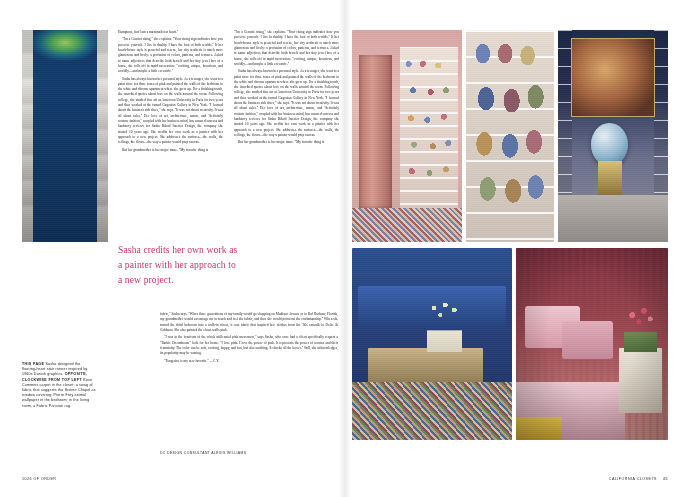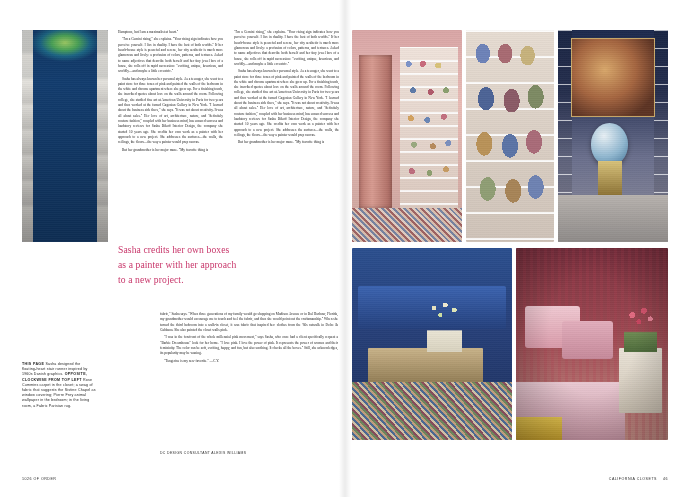--- a/index.html
+++ b/index.html
@@ -360,21 +360,21 @@
       <p>Sasha has always known her personal style. As a teenager, she went to a paint store for three tones of pink and painted the walls of the bedroom in the white and chrome apartment where she grew up. For a finishing touch, she inscribed quotes about love on the walls around the room. Following college, she studied fine art at American University in Paris for two years and then worked at the famed Gagosian Gallery in New York. "I learned about the business side there," she says. "It was not about creativity. It was all about sales." Her love of art, architecture, nature, and "definitely couture fashion," coupled with her business mind, has ensured success and laudatory reviews for Sasha Bikoff Interior Design, the company she started 10 years ago. She credits her own work as a painter with her approach to a new project. She addresses the surfaces—the walls, the ceilings, the floors—the way a painter would prep canvas.</p>
       <p>But her grandmother is her major muse. "My favorite thing is</p>
     </div>
 
     <div class="col col-l2">
       <p class="first">"I'm a Gemini rising," she explains. "Your rising sign indicates how you perceive yourself. I live in duality. I have the best of both worlds." If her beach-house style is peaceful and serene, her city aesthetic is much more glamorous and lively: a profusion of colors, patterns, and textures. Asked to name adjectives that describe both herself and her tiny jewel box of a house, she rolls off in rapid succession: "exciting, unique, luxurious, and worldly—and maybe a little eccentric."</p>
       <p>Sasha has always known her personal style. As a teenager, she went to a paint store for three tones of pink and painted the walls of the bedroom in the white and chrome apartment where she grew up. For a finishing touch, she inscribed quotes about love on the walls around the room. Following college, she studied fine art at American University in Paris for two years and then worked at the famed Gagosian Gallery in New York. "I learned about the business side there," she says. "It was not about creativity. It was all about sales." Her love of art, architecture, nature, and "definitely couture fashion," coupled with her business mind, has ensured success and laudatory reviews for Sasha Bikoff Interior Design, the company she started 10 years ago. She credits her own work as a painter with her approach to a new project. She addresses the surfaces—the walls, the ceilings, the floors—the way a painter would prep canvas.</p>
       <p>But her grandmother is her major muse. "My favorite thing is</p>
     </div>
 
-    <div class="pullquote">Sasha credits her own boxes as a painter with her approach to a new project.</div>
+    <div class="pullquote">Sasha credits her own work as a painter with her approach to a new project.</div>
 
     <div class="col col-l3">
       <p class="first">fabric," Sasha says. "When three generations of my family would go shopping on Madison Avenue or in Bal Harbour, Florida, my grandmother would encourage me to touch and feel the fabric, and then she would point out the craftsmanship." When she turned the third bedroom into a walk-in closet, it was fabric that inspired her: clothes from the '60s catwalk in Dolce &amp; Gabbana. She also painted the closet walls pink.</p>
       <p>"I was in the forefront of the whole millennial pink movement," says Sasha, who once had a client specifically request a "Barbie Dreamhouse" look for her home. "I love pink. I love the power of pink. It represents the power of women and their femininity. The color can be soft, exciting, happy, and fun, but also soothing. It checks all the boxes." Still, she acknowledges, its popularity may be waning.</p>
       <p>"Tangerine is my new favorite."  —C.Y.</p>
     </div>
 
     <div class="caption-block">
       <b>THIS PAGE</b><span> Sasha designed the floating-heart stair runner inspired by 1960s Danish graphics.</span>
       <b>OPPOSITE,</b><b> CLOCKWISE FROM TOP LEFT</b><span> Rose Cummins carpet in the closet; a swag of fabric that suggests the Sistine Chapel as window covering; Pierre Frey animal wallpaper in the bedroom; in the living room, a Fabric Parisian rug.</span>

